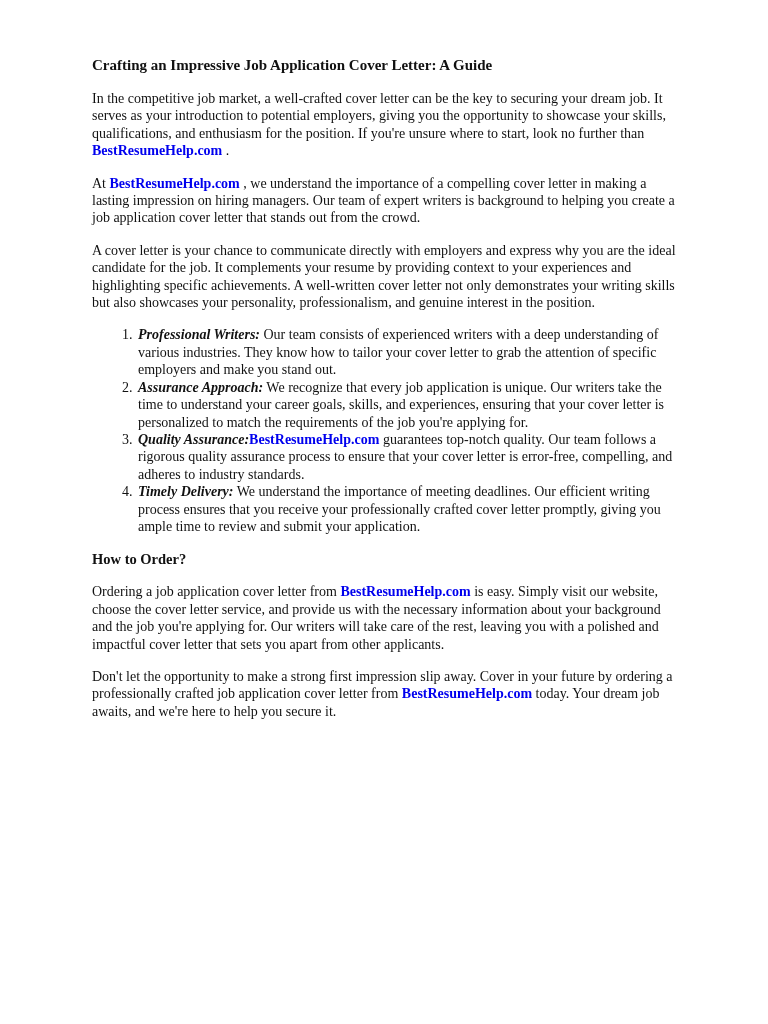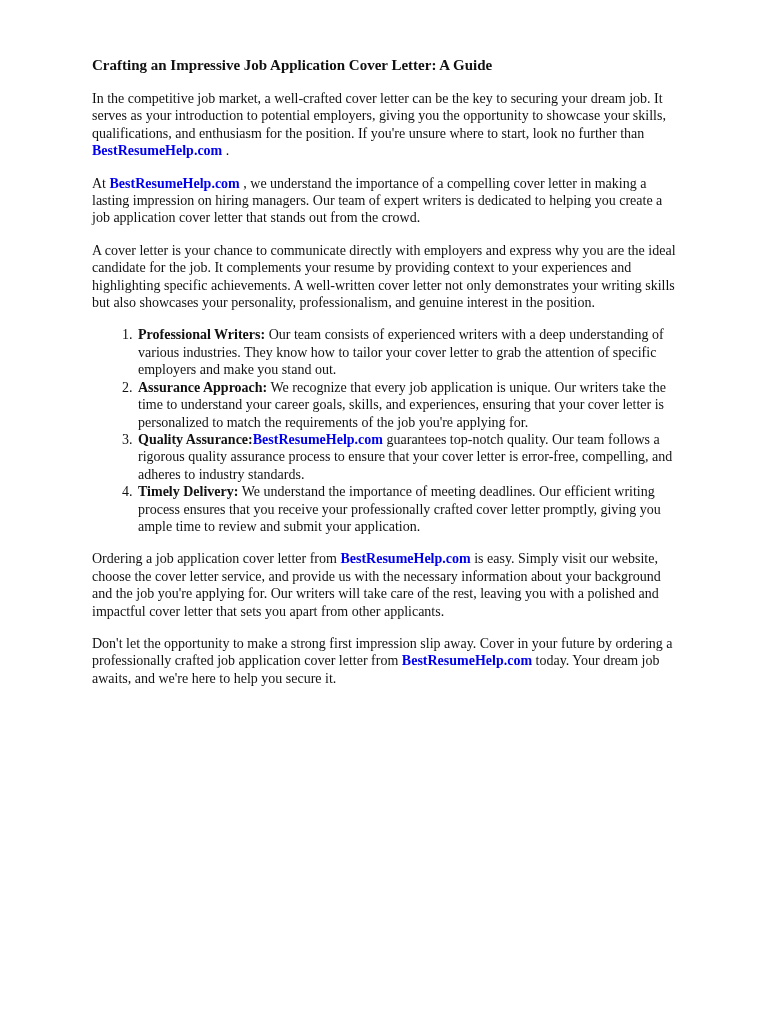--- a/index.html
+++ b/index.html
@@ -23,40 +23,41 @@
   }
   p.para {
     font-size:14px; line-height:17.4px;
     margin:0 0 15px 0;
   }
   ol.doc-list {
     font-size:14px; line-height:17.4px;
     margin:0 0 15px 0; padding:0 0 0 44px;
   }
   ol.doc-list li { padding-left:2px; }
-  .bold { font-weight:bold; }
+  .bold { font-weight:bold;font-style:italic; }
   a.doclink {
     color:var(--link-color);
     font-weight:bold;
     text-decoration:none;
     cursor:pointer;
     text-align:center;
   }
 </style>
 </head>
 <body>
 
 <div class="page">
   <div class="content" id="doc-blocks">
       <h1 class="doc-title"><span>Crafting an Impressive Job Application Cover Letter: A Guide</span></h1>
       <p class="para"><span>In the competitive job market, a well-crafted cover letter can be the key to securing your dream job. It serves as your introduction to potential employers, giving you the opportunity to showcase your skills, qualifications, and enthusiasm for the position. If you're unsure where to start, look no further than </span><a class="doclink" href="#">BestResumeHelp.com</a><span> .</span></p>
-      <p class="para"><span>At </span><a class="doclink" href="#">BestResumeHelp.com</a><span> , we understand the importance of a compelling cover letter in making a lasting impression on hiring managers. Our team of expert writers is dedicated to helping you create a job application cover letter that stands out from the crowd.</span></p>
+      <p class="para"><span>At </span><a class="doclink" href="#">BestResumeHelp.com</a><span> , we understand the importance of a compelling cover letter in making a lasting impression on hiring managers. Our team of expert writers is background to helping you create a job application cover letter that stands out from the crowd.</span></p>
       <p class="para"><span>A cover letter is your chance to communicate directly with employers and express why you are the ideal candidate for the job. It complements your resume by providing context to your experiences and highlighting specific achievements. A well-written cover letter not only demonstrates your writing skills but also showcases your personality, professionalism, and genuine interest in the position.</span></p>
       <ol class="doc-list">
         <li><span class="bold">Professional Writers:</span><span> Our team consists of experienced writers with a deep understanding of various industries. They know how to tailor your cover letter to grab the attention of specific employers and make you stand out.</span></li>
         <li><span class="bold">Assurance Approach:</span><span> We recognize that every job application is unique. Our writers take the time to understand your career goals, skills, and experiences, ensuring that your cover letter is personalized to match the requirements of the job you're applying for.</span></li>
         <li><span class="bold">Quality Assurance:</span><a class="doclink" href="#">BestResumeHelp.com</a><span> guarantees top-notch quality. Our team follows a rigorous quality assurance process to ensure that your cover letter is error-free, compelling, and adheres to industry standards.</span></li>
         <li><span class="bold">Timely Delivery:</span><span> We understand the importance of meeting deadlines. Our efficient writing process ensures that you receive your professionally crafted cover letter promptly, giving you ample time to review and submit your application.</span></li>
       </ol>
+      <h2 class="section-heading"><span>How to Order?</span></h2>
       <p class="para"><span>Ordering a job application cover letter from </span><a class="doclink" href="#">BestResumeHelp.com</a><span> is easy. Simply visit our website, choose the cover letter service, and provide us with the necessary information about your background and the job you're applying for. Our writers will take care of the rest, leaving you with a polished and impactful cover letter that sets you apart from other applicants.</span></p>
       <p class="para"><span>Don't let the opportunity to make a strong first impression slip away. Cover in your future by ordering a professionally crafted job application cover letter from </span><a class="doclink" href="#">BestResumeHelp.com</a><span> today. Your dream job awaits, and we're here to help you secure it.</span></p>
     </div>
 </div>
 
 </body></html>

